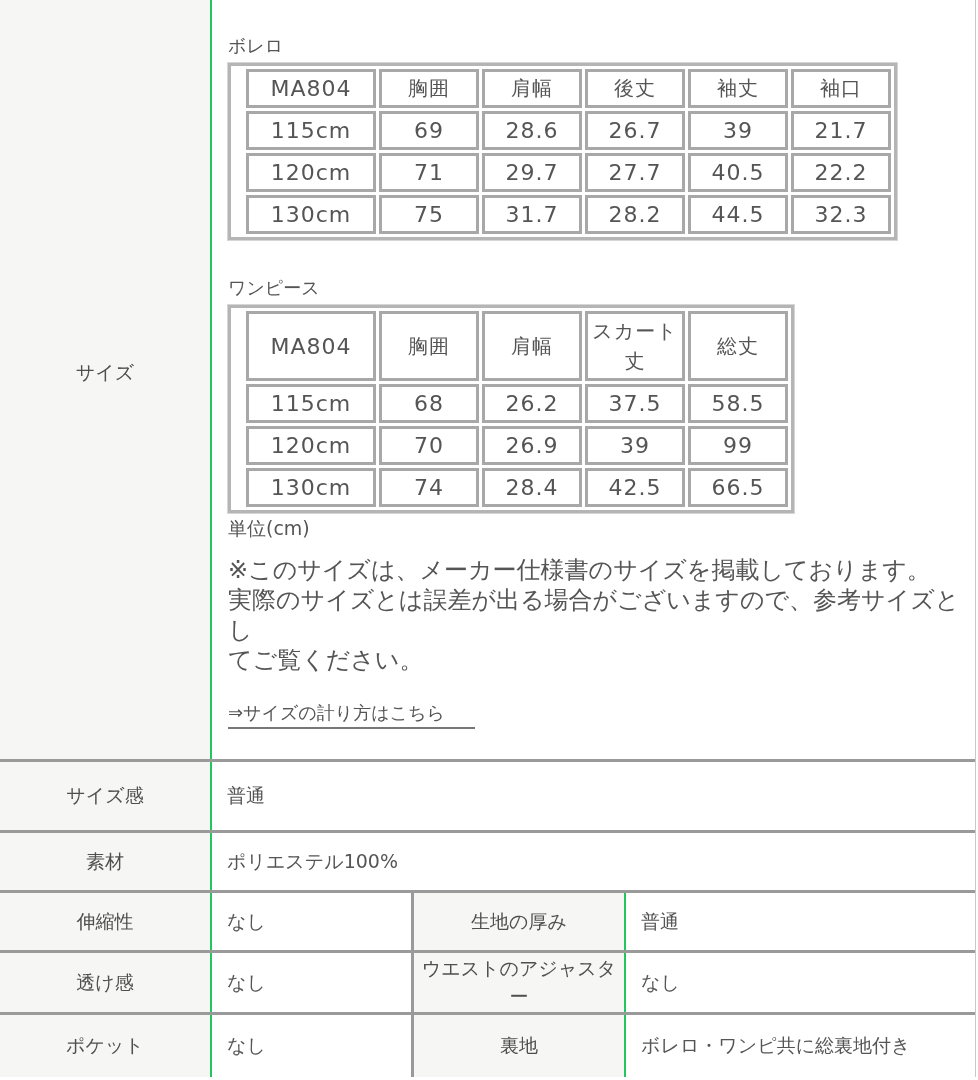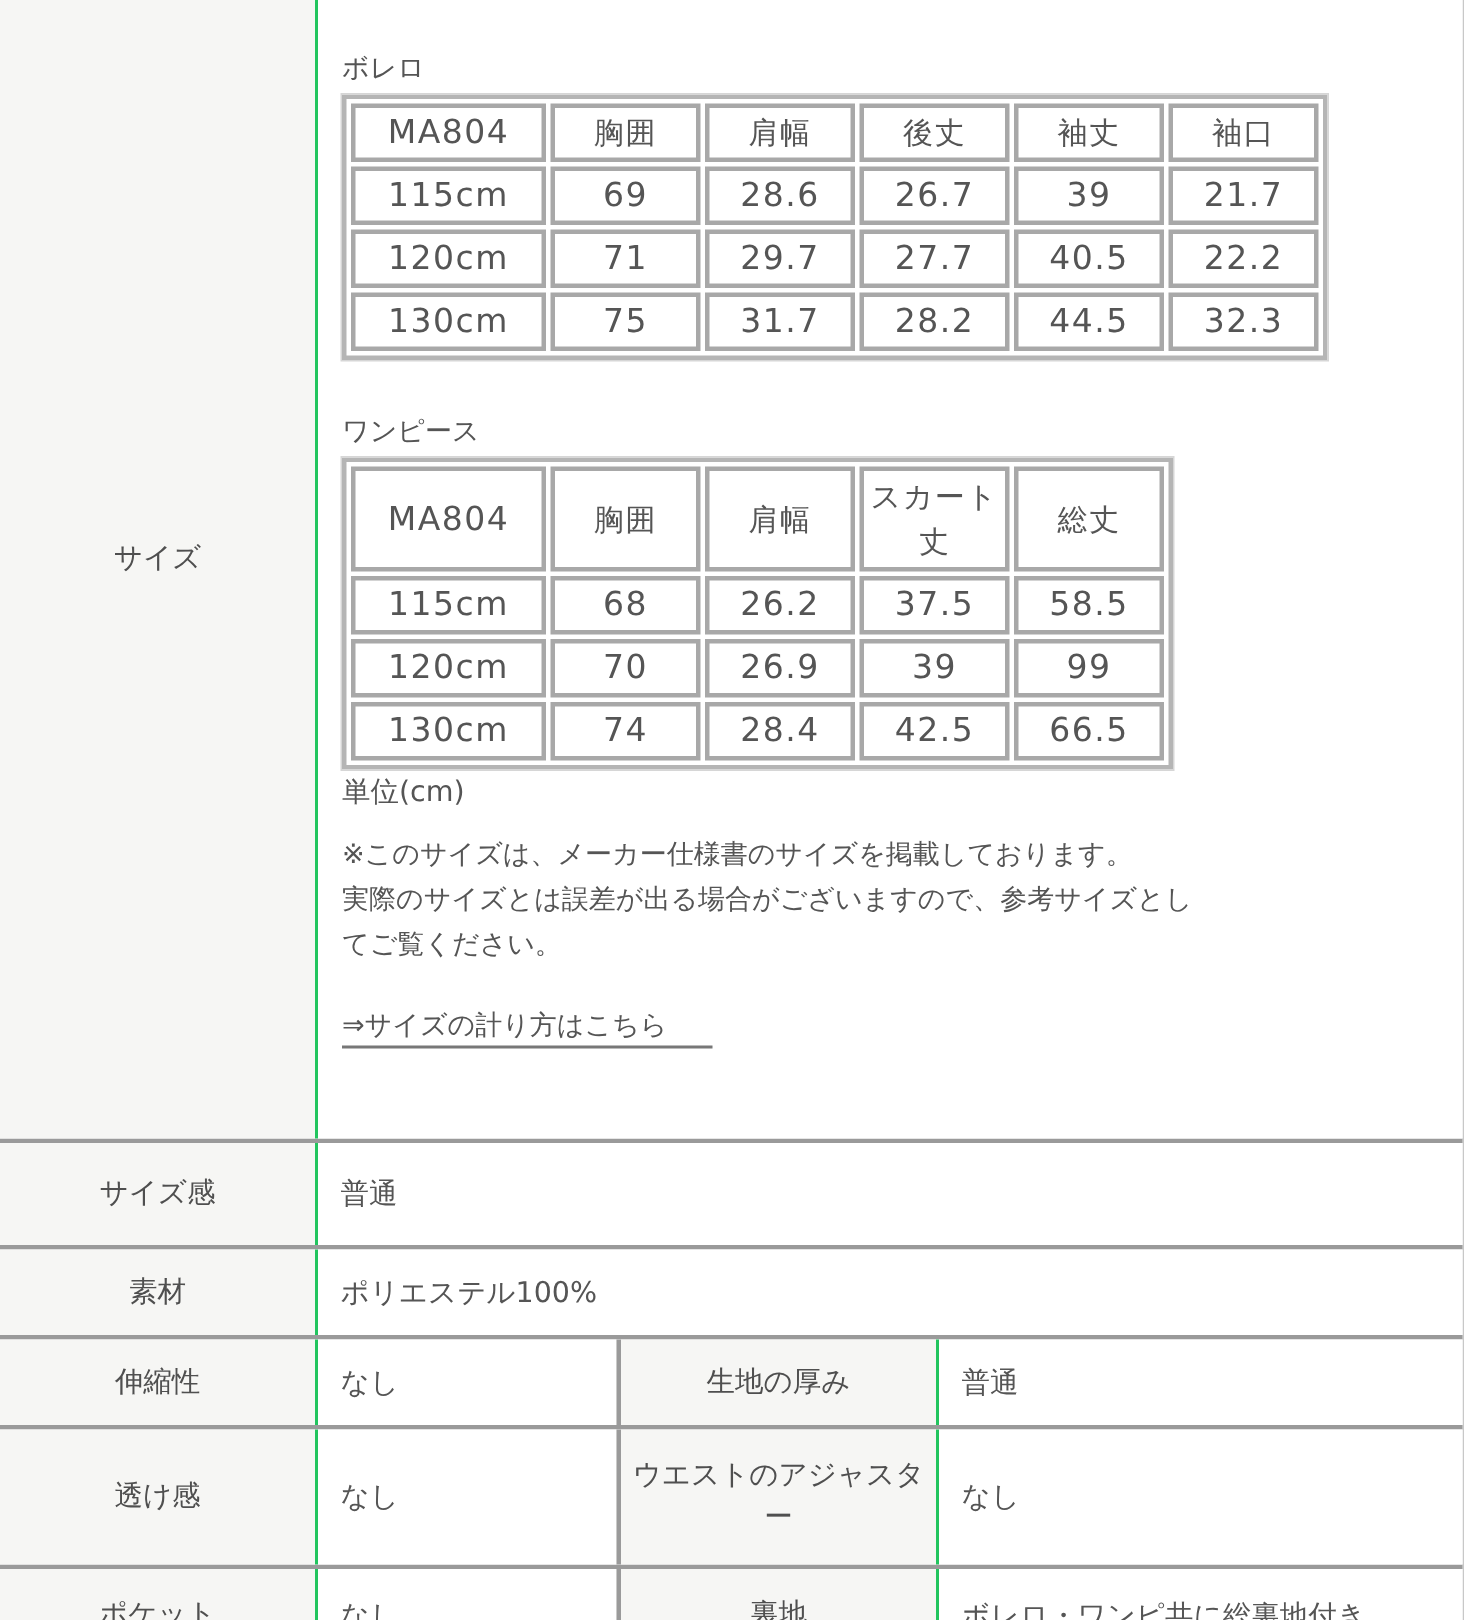--- a/index.html
+++ b/index.html
@@ -28,47 +28,48 @@
     
     .size-row { height: 762px; }
     .size-row .th { padding-bottom: 14px; }
     .size-content { flex: 1 1 auto; padding: 34px 0 0 16px; display: block; }
 
     .caption { font-size: 18px; color: #555; line-height: 24px; height: 26px; }
     table.sz {
       border-collapse: separate; border-spacing: 3px;
       border: 3px solid #b5b5b5; outline: 1px solid #d6d6d6;
       margin-top: 3px;
+      padding-left: 12px;
     }
     table.sz td {
       border: 3px solid #a8a8a8; text-align: center; font-size: 22px; color: #555;
       font-family: "DejaVu Sans", sans-serif; letter-spacing: 1px;
       height: 39px; padding: 0;
     }
     table.bolero td { width: 100px; }
     table.bolero td:first-child { width: 130px; }
     table.onepiece td { width: 100px; }
     table.onepiece td:first-child { width: 130px; }
     table.onepiece tr.hdr td { height: 70px; font-size: 19px; line-height: 1.5; }
     table.sz tr.hdr td { font-size: 20px; }
     table.bolero tr.hdr td { font-size: 20px; }
     table.sz tr.hdr td.code { font-size: 22px; }
 
     .unit { font-size: 19px; margin-top: 2px; height: 40px; line-height: 26px; }
-    .note { font-size: 18px; line-height: 30px; margin-top: 0; }
+    .note { font-size: 24px; line-height: 30px; margin-top: 0; }
     .link {
       display: inline-block; margin-top: 26px; font-size: 18px; color: #555;
       border-bottom: 2px solid #777; padding-bottom: 2px; padding-right: 30px;
       text-decoration: none;
     }
 
     .r-sizefeel { height: 71px; }
     .r-material { height: 60px; }
     .r-stretch { height: 60px; }
-    .r-sheer { height: 93px; }
+    .r-sheer { height: 62px; }
     .r-pocket { height: 62px; }
   </style>
 </head>
 <body>
 
 <div class="spec">
 
   <div class="row size-row">
     <div class="th">サイズ</div>
     <div class="td size-content">

